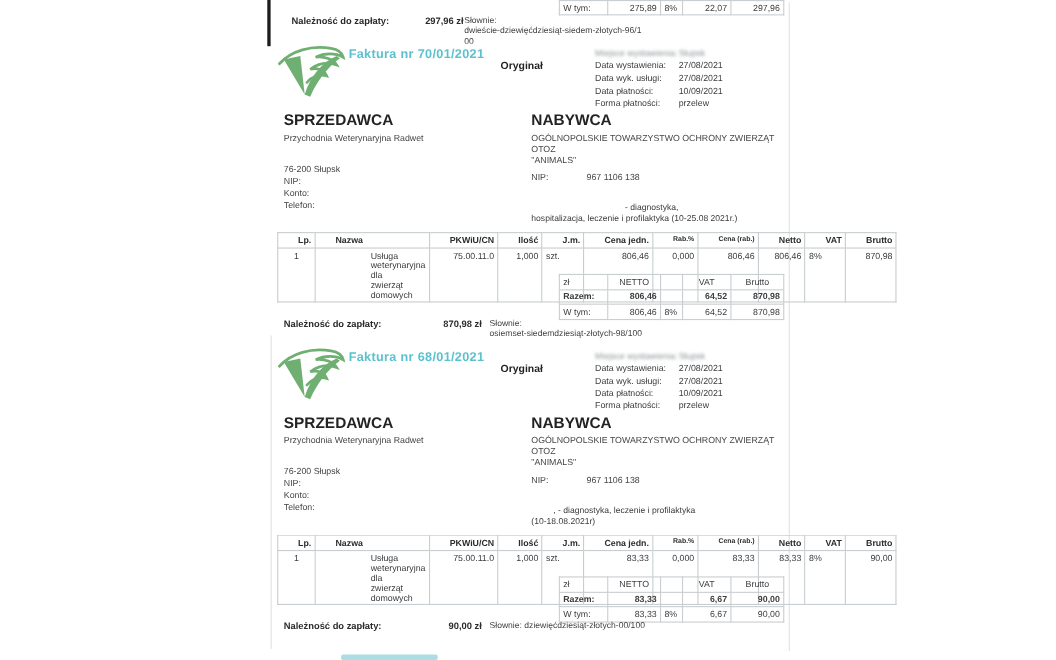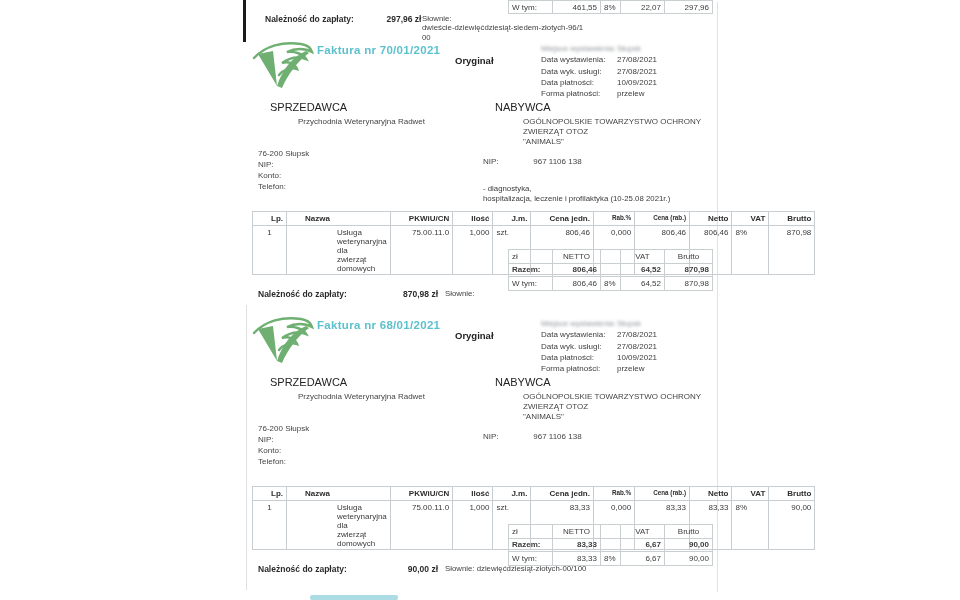--- a/index.html
+++ b/index.html
@@ -26,29 +26,29 @@
 
   
   .invoice{position:absolute;left:0;width:475px;height:275px;}
   .logo{position:absolute;left:4px;top:0;width:68px;height:55px;}
   .inv-title{position:absolute;left:72px;top:4px;font-size:11.5px;font-weight:bold;color:#5cc1ce;letter-spacing:.3px;white-space:nowrap;}
   .copy-label{position:absolute;left:210px;top:15px;font-size:9.5px;font-weight:bold;color:#222;}
   .meta{position:absolute;left:268px;top:3px;font-size:8px;line-height:11.3px;color:#3d3d3d;}
   .meta-row{display:flex;white-space:nowrap;margin-left:28px;}
   .meta-label{width:76px;}
   .blurred{filter:blur(1.4px);color:#8e9398;}
-  .party-header{font-size:11px;font-weight:normal;color:#232323;margin-left:12px;}
-  .party-name{font-size:8px;margin-top:4px;line-height:10px;color:#454545;margin-left:40px;}
+  .party-header{font-size:14px;font-weight:bold;color:#232323;}
+  .party-name{font-size:8px;margin-top:4px;line-height:10px;color:#454545;}
   .seller{position:absolute;left:13px;top:61px;width:200px;}
   .buyer{position:absolute;left:238px;top:61px;width:222px;}
   .seller-address{position:absolute;left:13px;top:108px;font-size:8px;line-height:11px;color:#454545;}
   .buyer-nip{position:absolute;left:238px;top:117px;font-size:8px;color:#454545;}
   .bn-label{display:inline-block;width:48px;}
   .service-note{position:absolute;left:238px;top:144px;width:219px;font-size:7.8px;line-height:9.6px;color:#3a3a3a;}
-  .note-l1{text-align:left;}
+  .note-l1{text-align:center;}
   .invoice.alt .note-l1{padding-right:50px;}
 
   .itemstab{position:absolute;left:7px;top:171px;border-collapse:collapse;table-layout:fixed;font-size:8px;}
   .itemstab th,.itemstab td{border:1px solid #c7cdd0;padding:1.5px 3px;vertical-align:top;color:#3b3b3b;overflow:hidden;white-space:nowrap;}
   .itemstab th{font-weight:bold;color:#2d2d2d;height:10px;padding-left:18px;}
   .itemstab .sm{font-size:6.3px;}
   .itemstab .name div{line-height:9px;white-space:normal;padding-left:47px;}
 
   .sumtab{position:absolute;left:263px;top:209px;border-collapse:collapse;table-layout:fixed;font-size:8px;}
   .sumtab td{border:1px solid #c9ced1;padding:1px 3px;height:10.5px;color:#3c3c3c;white-space:nowrap;}
@@ -72,21 +72,21 @@
       <colgroup>
           <col style="width:44px">
           <col style="width:48px">
           <col style="width:20px">
           <col style="width:44px">
           <col style="width:48px">
         </colgroup>
       <tbody>
           <tr>
         <td class="l">W tym:</td>
-        <td class="r">461,55</td>
+        <td class="r">275,89</td>
         <td class="l">8%</td>
         <td class="r">22,07</td>
         <td class="r">297,96</td>
       </tr>
     </tbody>
       </table>
     <div class="tp-due">
       <span class="lab b">Należność do zapłaty:</span>
       <span class="amt b">297,96 zł</span>
       <span class="slw">
@@ -235,20 +235,21 @@
       </tr>
     </tbody>
       </table>
 
     <div class="due">
       <span class="due-label b">Należność do zapłaty:</span>
       <span class="due-amount b">870,98 zł</span>
       <span class="slownie">
         <span>Słownie:</span>
         <span></span>
+        <div>osiemset-siedemdziesiąt-złotych-98/100</div>
       </span>
     </div>
   </section>
 
   <section class="invoice alt" style="top:315px">
     <div class="logo">
       <svg width="68" height="55" viewBox="0 0 68 55">
         <path d="M9 14 L24 11 L28 46 Z" fill="#6fb072"></path>
         <path d="M28 46 C33 30 43 17 57 11 L60 13 C48 22 39 34 33 48 Z" fill="#6fb072"></path>
         <path d="M5 18 C16 6 34 1 52 4 C58 5 62 8 63 12 C56 8 46 8 38 12 C46 11 54 14 57 19 C49 16 40 18 33 23 C40 21 46 24 48 29 C41 27 34 30 30 35" fill="none" stroke="#6fb072" stroke-width="2.5" stroke-linecap="round"></path>
@@ -292,20 +293,24 @@
     </div>
     <div class="seller-address">
       <div>76-200 Słupsk</div>
       <div>NIP:</div>
       <div>Konto:</div>
       <div>Telefon:</div>
     </div>
     <div class="buyer-nip">
       <span class="bn-label">NIP:</span>
       <span>967 1106 138</span>
+    </div>
+    <div class="service-note">
+      <div class="note-l1">, - diagnostyka, leczenie i profilaktyka</div>
+      <div class="note-l2">(10-18.08.2021r)</div>
     </div>
 
     <table class="itemstab">
       <colgroup>
           <col style="width:24px">
           <col style="width:102px">
           <col style="width:52px">
           <col style="width:32px">
           <col style="width:26px">
           <col style="width:44px">

